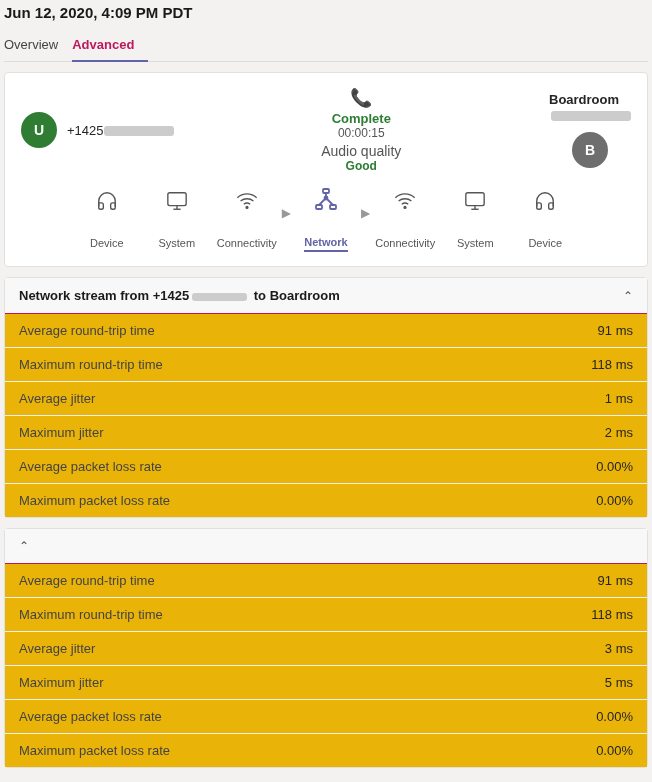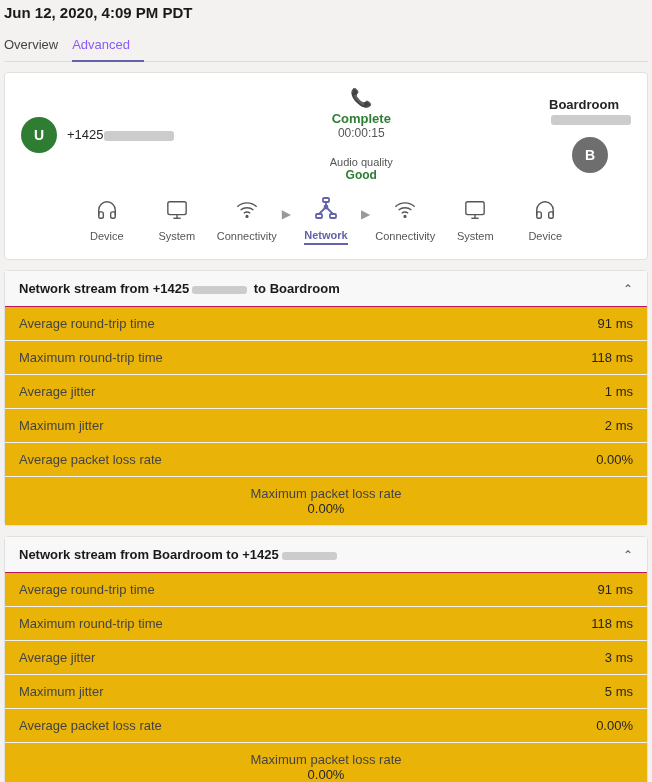--- a/index.html
+++ b/index.html
@@ -32,23 +32,23 @@
     }
     .tab {
       padding: 6px 14px 8px 0;
       font-size: 13px;
       cursor: pointer;
       color: #444;
       border-bottom: 2px solid transparent;
       margin-bottom: -1px;
     }
     .tab.active {
-      color: #8b5cf6;
+      color: #be185d;
       border-bottom: 2px solid #6264a7;
-      font-weight: 400;
+      font-weight: 700;
     }
     .call-card {
       background: #fff;
       border: 1px solid #e0e0e0;
       border-radius: 4px;
       padding: 14px 16px;
       margin-bottom: 10px;
     }
     .call-participants {
       display: flex;
@@ -88,23 +88,23 @@
     .call-status {
       font-size: 13px;
       color: #2e7d32;
       font-weight: 600;
     }
     .call-duration {
       font-size: 12px;
       color: #555;
     }
     .audio-quality-label {
-      font-size: 11px;
-      color: #555;
-      margin-top: 16px;
+      font-size: 14px;
+      color: #555;
+      margin-top: 3px;
     }
     .audio-quality-value {
       font-size: 12px;
       color: #2e7d32;
       font-weight: 700;
     }
     .participant-right {
       display: flex;
       align-items: center;
       gap: 10px;
@@ -119,21 +119,21 @@
       display: flex;
       align-items: center;
       justify-content: center;
       gap: 0;
       margin-top: 4px;
     }
     .media-step {
       display: flex;
       flex-direction: column;
       align-items: center;
-      gap: 4px;
+      gap: 20px;
       width: 70px;
     }
     .media-step-icon {
       font-size: 20px;
       color: #555;
     }
     .media-step-label {
       font-size: 11px;
       color: #555;
     }
@@ -182,21 +182,20 @@
     .metric-row {
       display: flex;
       align-items: center;
       justify-content: space-between;
       padding: 9px 14px;
       border-bottom: 1px solid #f0f0f0;
       font-size: 13px;
     }
     .metric-row:last-child {
       border-bottom: none;
-      flex-direction: column;
     }
     .metric-label {
       color: #444;
     }
     .metric-value {
       color: #252525;
     }
     .redacted {
       display: inline-block;
       width: 70px;
@@ -374,23 +373,20 @@
       </div>
       <div class="metric-row">
         <span class="metric-label">Maximum packet loss rate</span>
         <span class="metric-value">0.00%</span>
       </div>
     </div>
   </div>
 
   <div class="section-panel">
     <div class="section-header">
-      <div class="section-title">
-        Network stream from Boardroom to +1425<span class="redacted" style="width:55px;height:8px;vertical-align:middle;margin-left:3px;"></span>
-      </div>
       <span class="chevron-icon">⌃</span>
     </div>
     <div class="section-body">
       <div class="metric-row">
         <span class="metric-label">Average round-trip time</span>
         <span class="metric-value">91 ms</span>
       </div>
       <div class="metric-row">
         <span class="metric-label">Maximum round-trip time</span>
         <span class="metric-value">118 ms</span>

